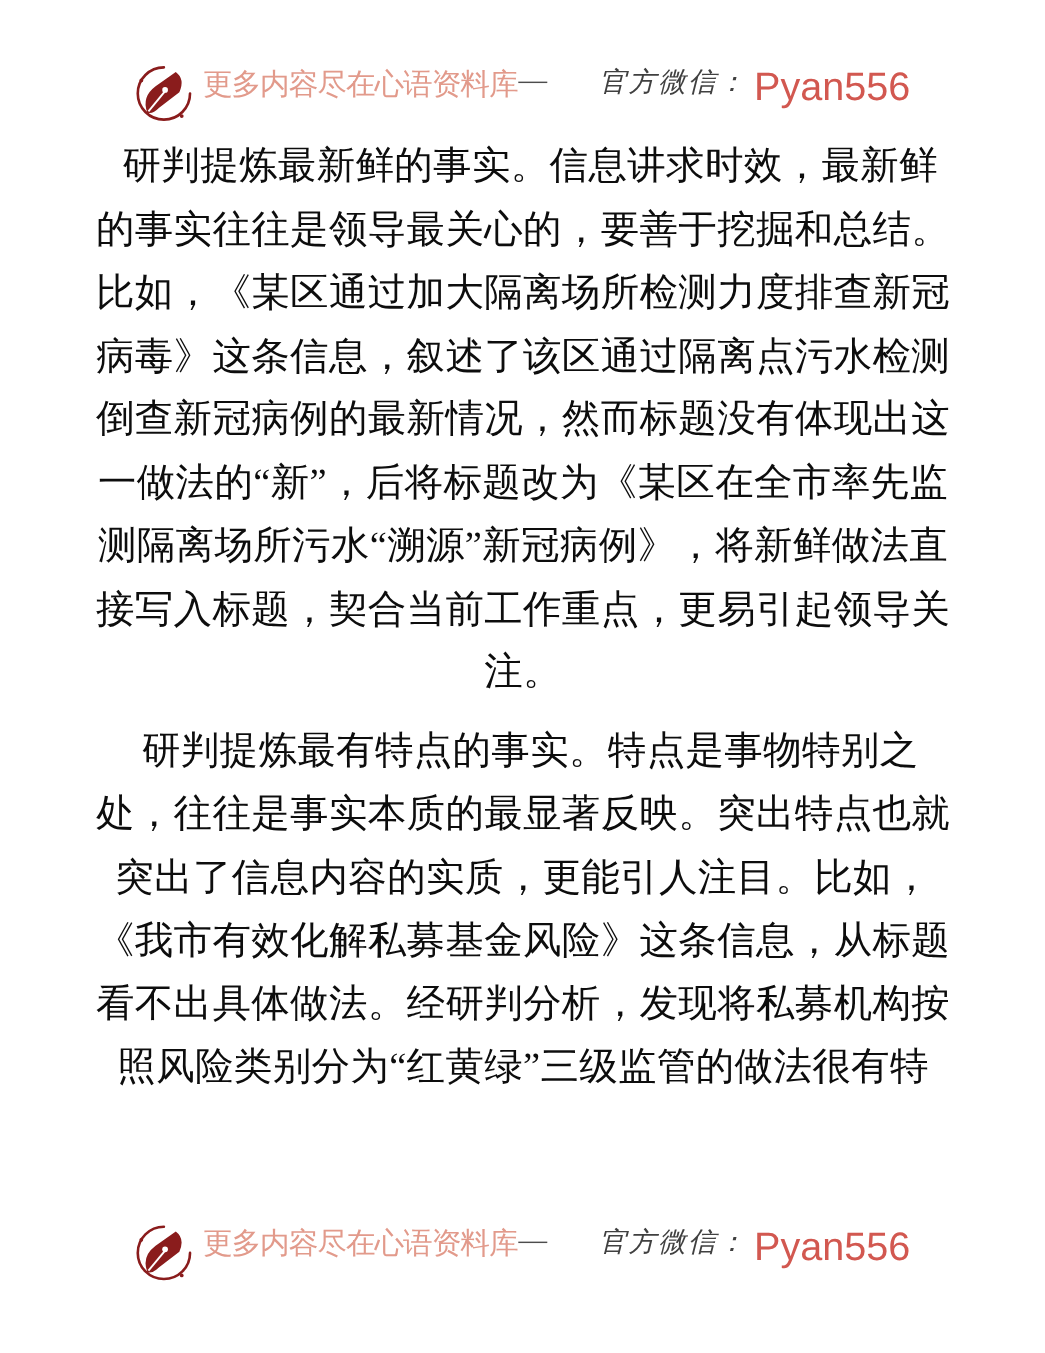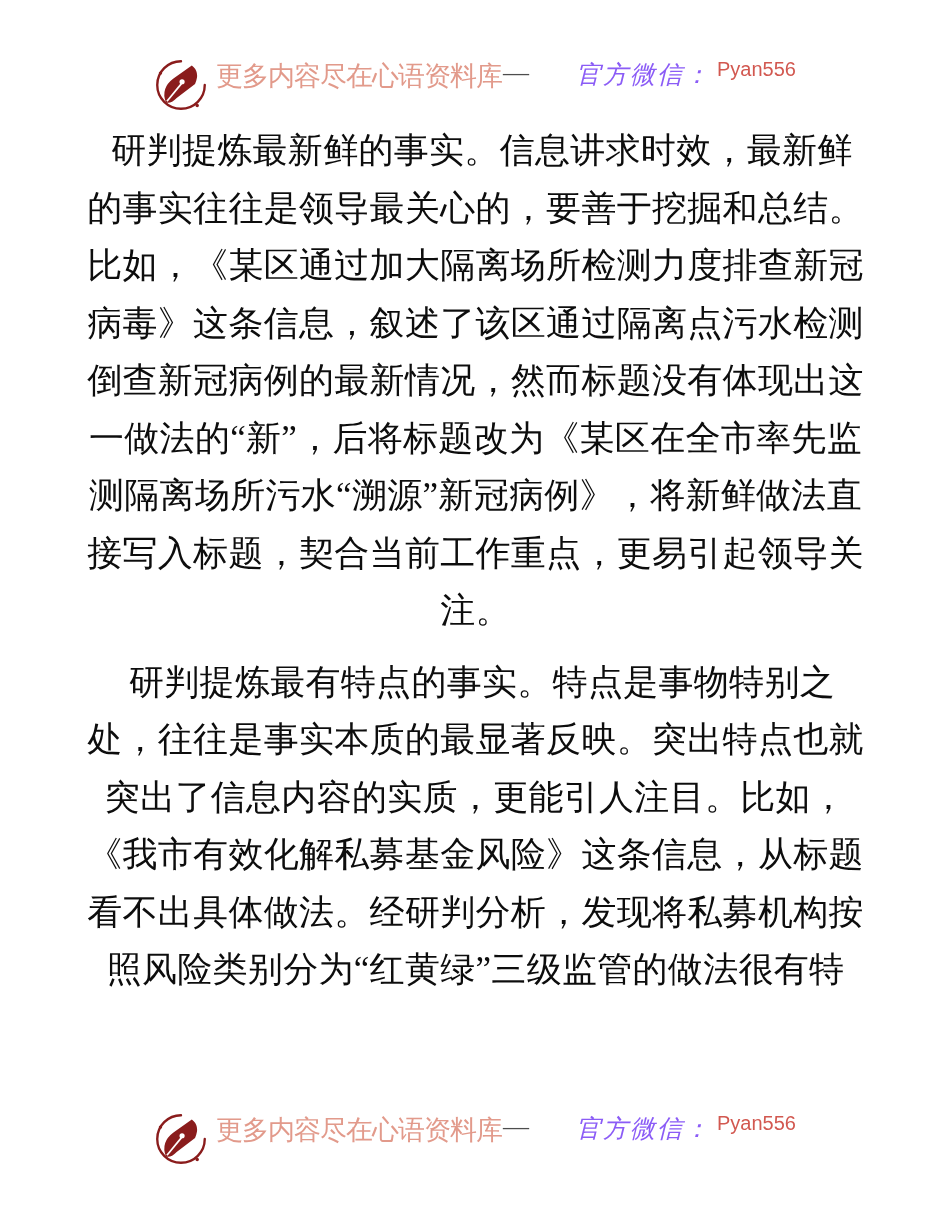--- a/index.html
+++ b/index.html
@@ -43,26 +43,26 @@
     font-family: "Liberation Serif", serif;
     font-size: 26px;
     color: #4d4d4d;
     margin: 0 1px;
   }
   .wm-label {
     font-family: "Liberation Serif", serif;
     font-style: italic;
     font-size: 25px;
     letter-spacing: 2px;
-    color: #8b5cf6;
+    color: #404040;
     margin-left: 46px;
   }
   .wm-id {
     font-family: "Liberation Sans", sans-serif;
-    font-size: 20px;
+    font-size: 36px;
     color: #d25850;
     margin-left: 6px;
   }
 
   
   .doc-content {
     position: absolute;
     top: 122px;
     left: 84px;
     width: 783px;

